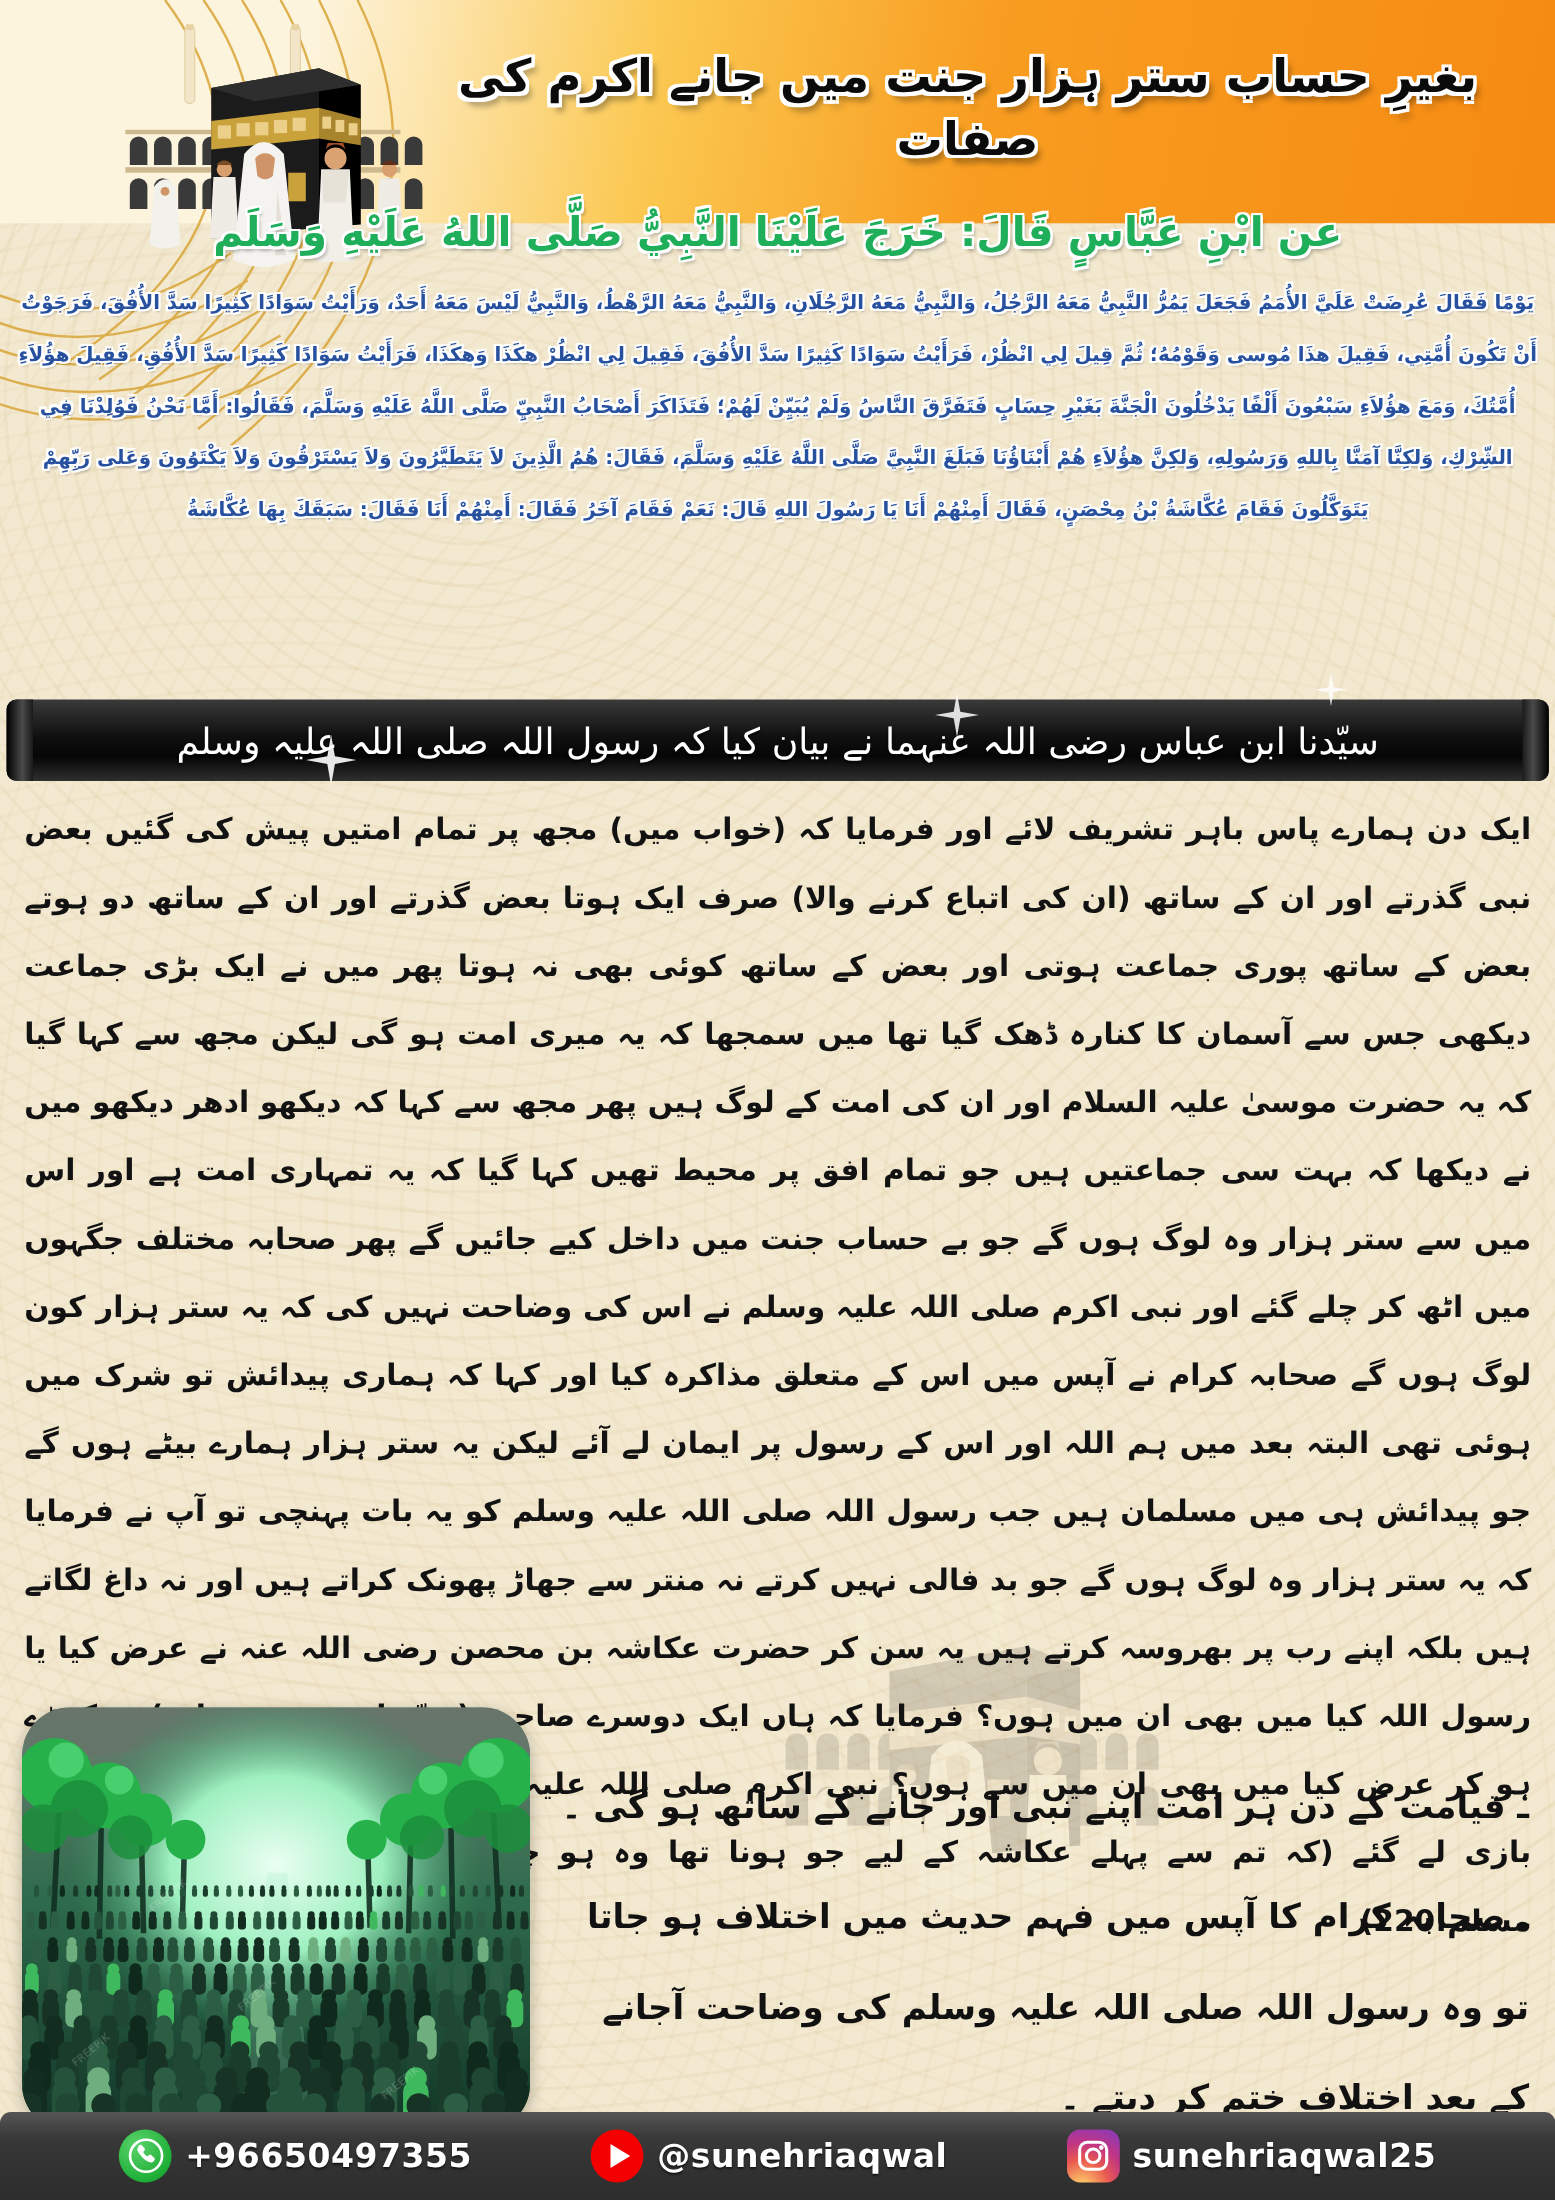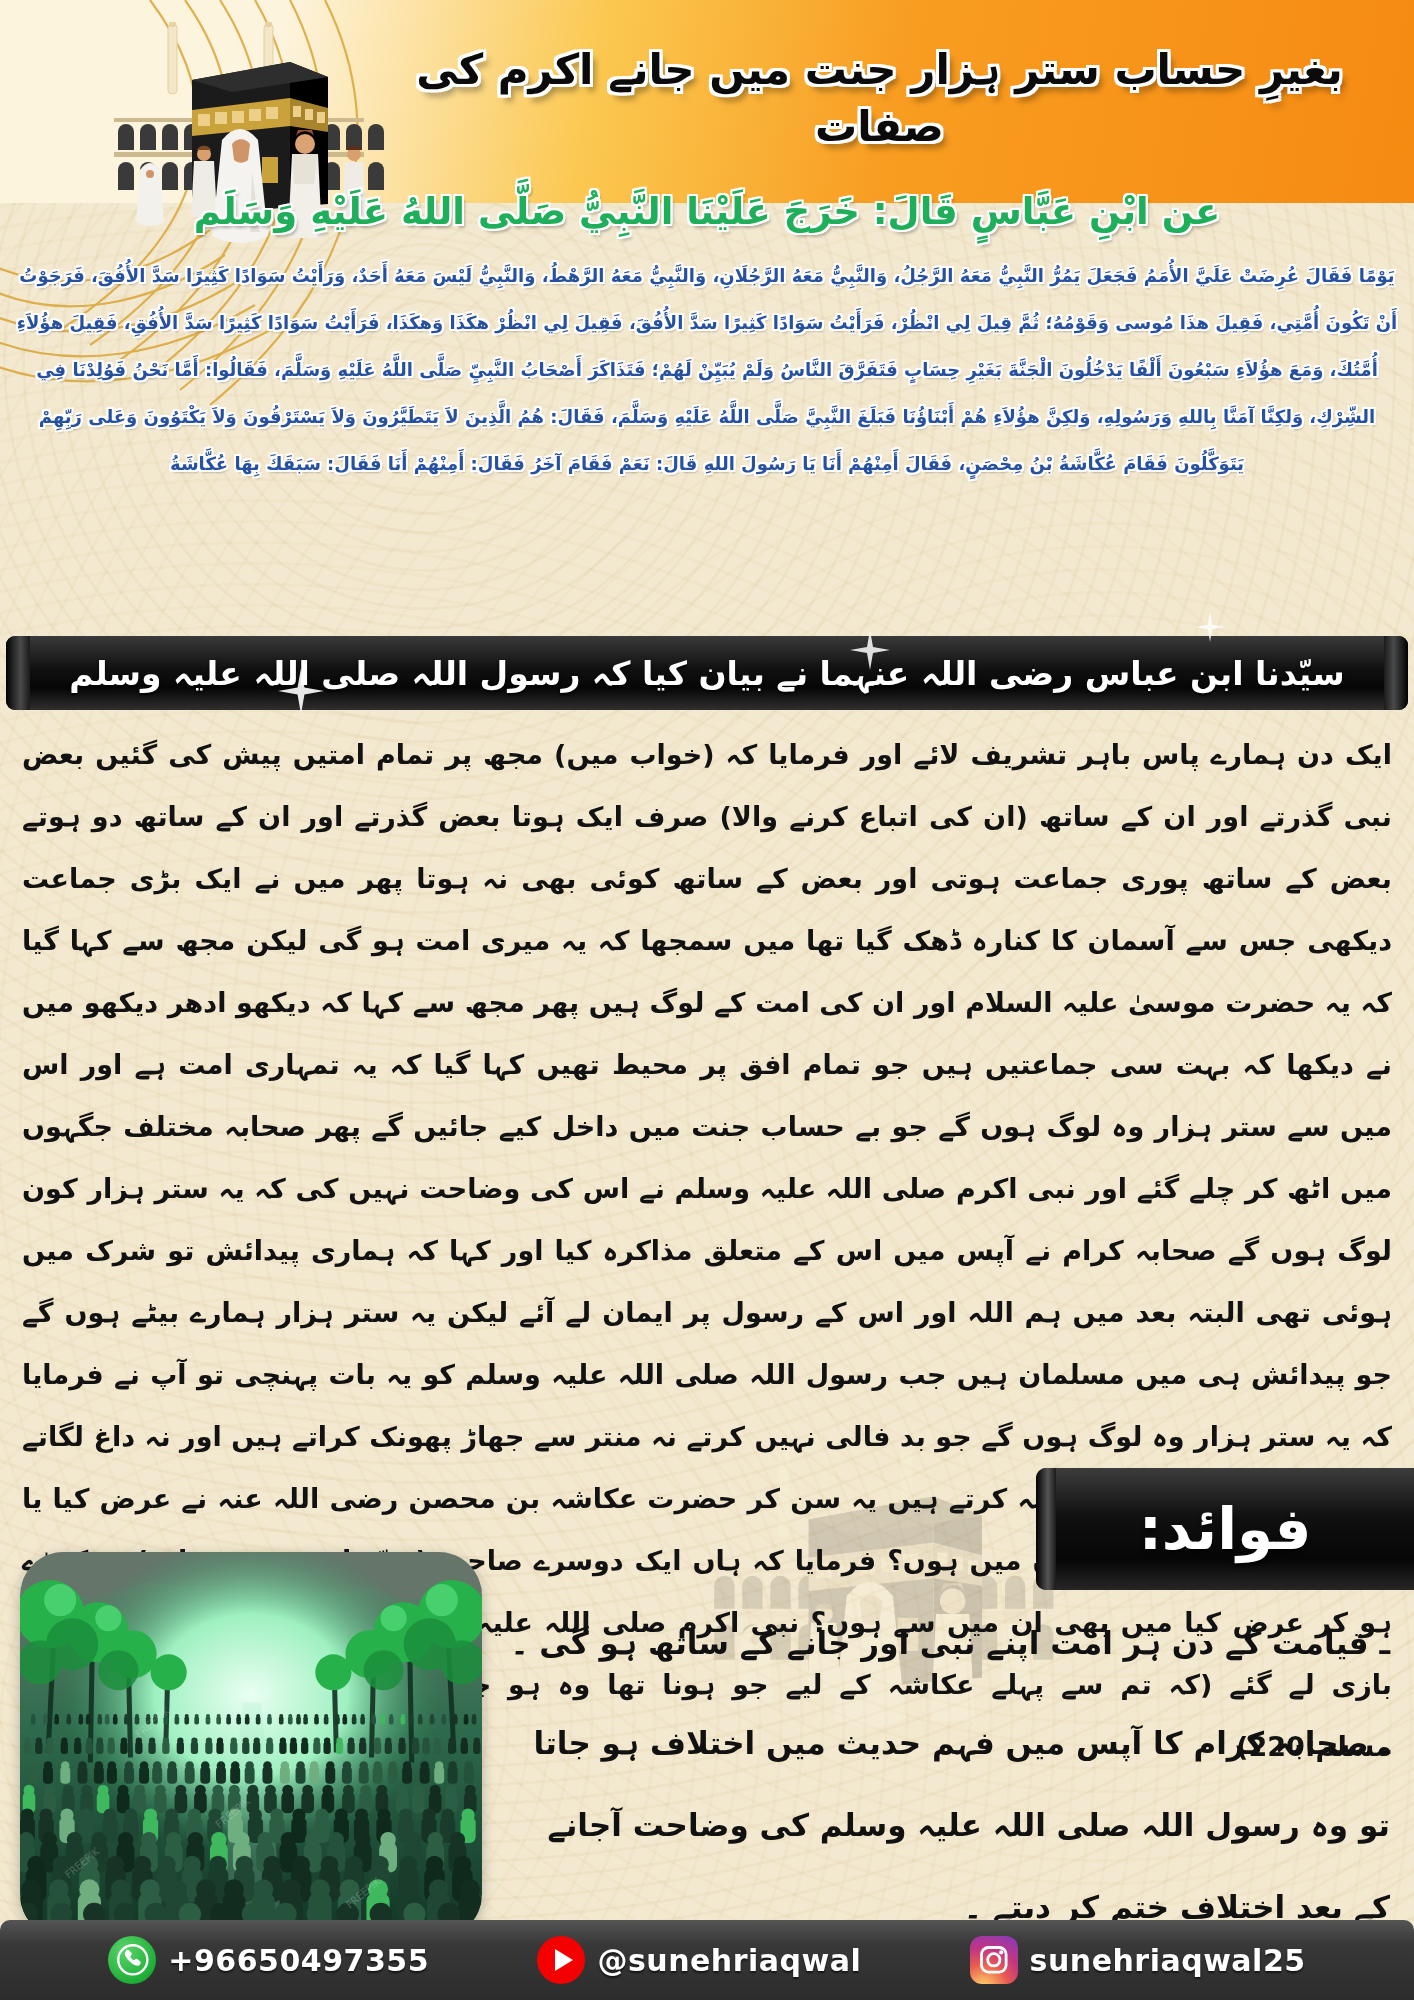--- a/index.html
+++ b/index.html
@@ -45,21 +45,21 @@
     background:linear-gradient(180deg,#3a3a3a 0%,#101010 45%,#060606 70%,#2f2f2f 100%);
     border-radius:9px;display:flex;align-items:center;justify-content:center;
   }
   .banner::before,.banner::after{
     content:"";position:absolute;top:0;bottom:0;width:24px;
     background:linear-gradient(90deg,#000 0%,#4a4a4a 60%,#1a1a1a 100%);border-radius:9px 0 0 9px;
   }
   .banner::before{left:0;}
   .banner::after{right:0;transform:scaleX(-1);}
   .banner-text{
-    color:#fff;font-size:33px;font-weight:bold;direction:rtl;white-space:nowrap;
+    color:#fff;font-size:33px;font-weight:normal;direction:rtl;white-space:nowrap;
     text-shadow:0 2px 3px rgba(0,0,0,.8);
   }
   .sparkle{position:absolute;z-index:4;}
   
   .translation{
     position:absolute;top:724px;left:22px;right:22px;height:756px;z-index:2;
     direction:rtl;text-align:justify;font-size:27px;line-height:62px;font-weight:bold;color:#121212;
   }
   
   .fawaid-box{
@@ -321,23 +321,20 @@
           </g>
 
           <g>
             <circle cx="302" cy="132" r="7" fill="#d99f6d"></circle>
             <path d="M295 128 a8 8 0 0 1 14 0 z" fill="#5d2e1a"></path>
             <path d="M293 140 h18 l3 55 h-24 z" fill="#efece6"></path>
           </g>
         </g>
       </svg></div>
 
-  <div class="fawaid-box">
-    <span class="fawaid-label">فوائد:</span>
-  </div>
 
   <div class="crowd-photo">
     <svg viewBox="0 0 460 385" preserveAspectRatio="none">
       <defs>
         <linearGradient id="sky" x1="0" y1="0" x2="0" y2="1">
           <stop offset="0" stop-color="#6f7f72"></stop>
           <stop offset=".45" stop-color="#2e6b4c"></stop>
           <stop offset="1" stop-color="#123526"></stop>
         </linearGradient>
         <radialGradient id="glow" cx="50%" cy="37%" r="55%">

